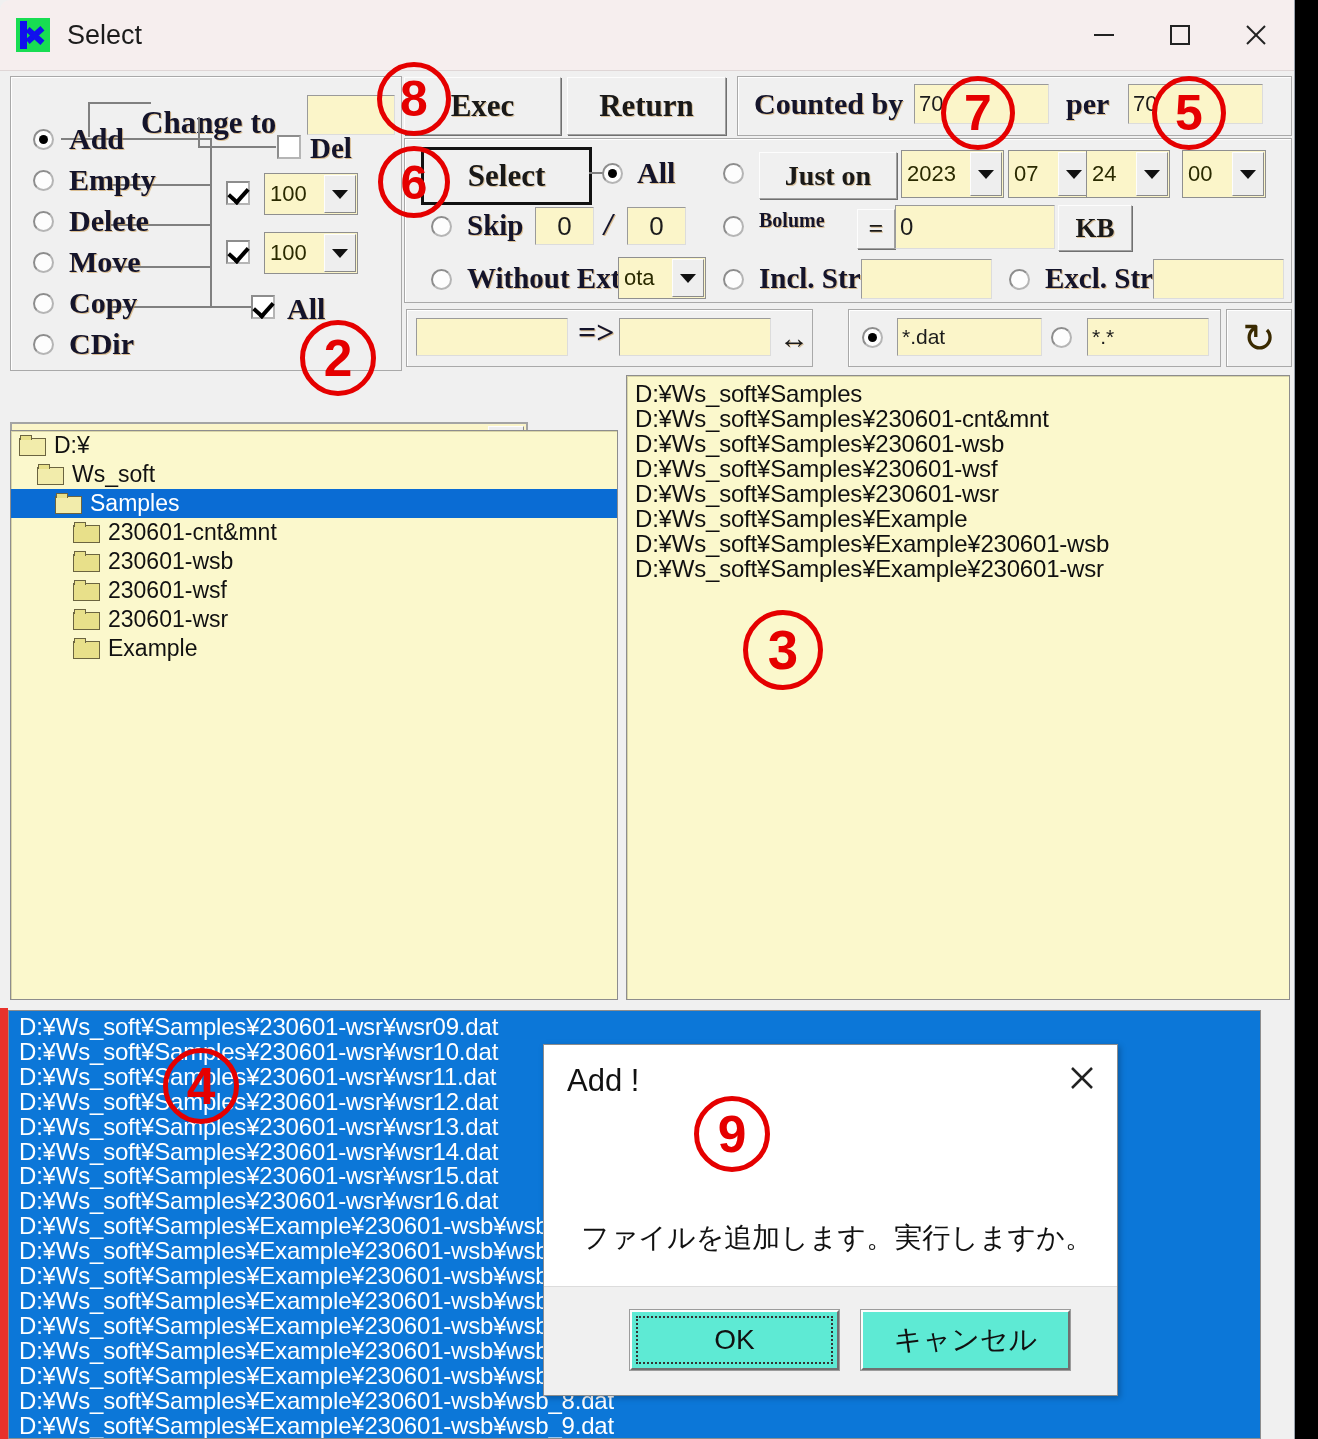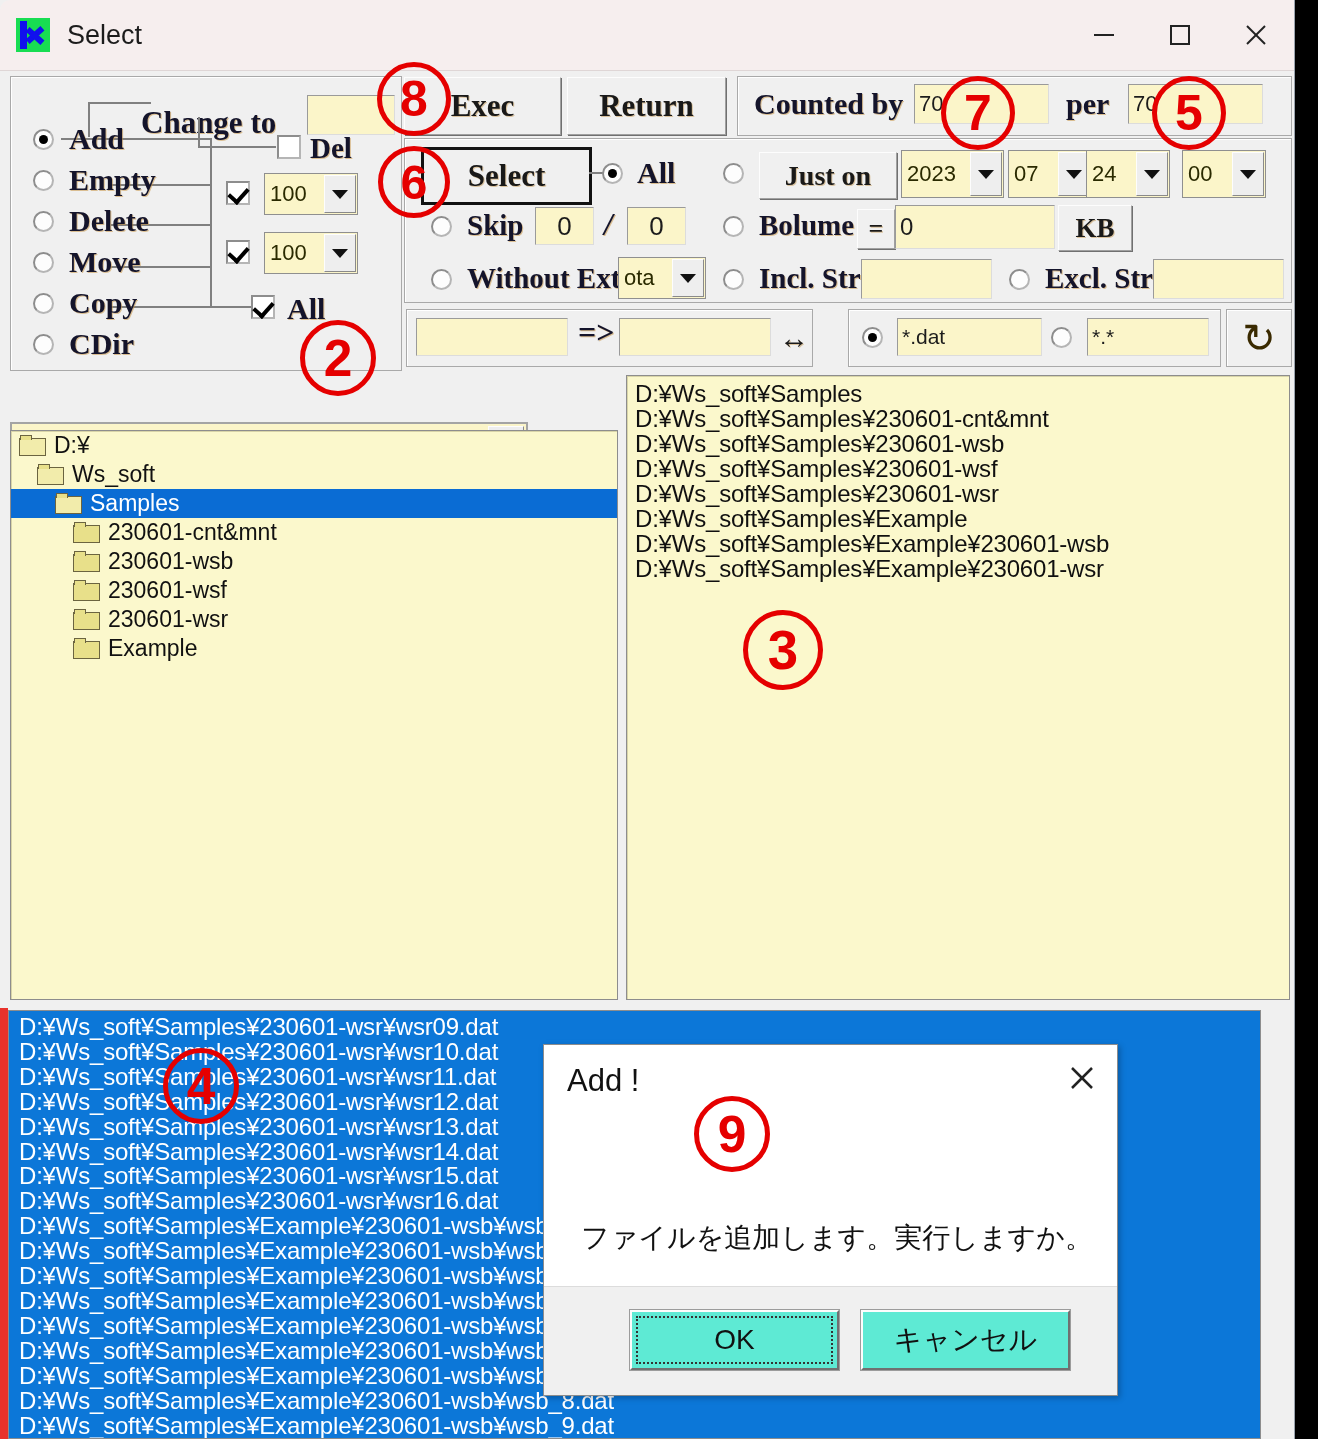--- a/index.html
+++ b/index.html
@@ -322,21 +322,21 @@
         </span>
     </div>
     <div class="combo" style="left:777px;top:11px;width:84px;height:48px;">
       <span class="cval">00</span>
       <span class="carr">
           <i></i>
         </span>
     </div>
 
     <div class="radio" style="left:318px;top:77px;"></div>
-    <div class="lbl" style="left:354px;top:70px;font-size:29px;">Bolume</div>
+    <div class="lbl" style="left:354px;top:70px;font-size:20px;">Bolume</div>
     <div class="btn" style="left:452px;top:70px;width:36px;height:38px;font-size:26px;">=</div>
     <div class="txt" style="left:490px;top:66px;width:160px;height:44px;font-size:24px;">0</div>
     <div class="btn" style="left:653px;top:66px;width:72px;height:44px;font-size:27px;">KB</div>
 
     <div class="radio" style="left:318px;top:130px;"></div>
     <div class="lbl" style="left:354px;top:123px;font-size:29px;">Incl. Str</div>
     <div class="txt" style="left:456px;top:120px;width:131px;height:40px;"></div>
 
     <div class="radio" style="left:604px;top:130px;"></div>
     <div class="lbl" style="left:640px;top:123px;font-size:29px;">Excl. Str</div>

